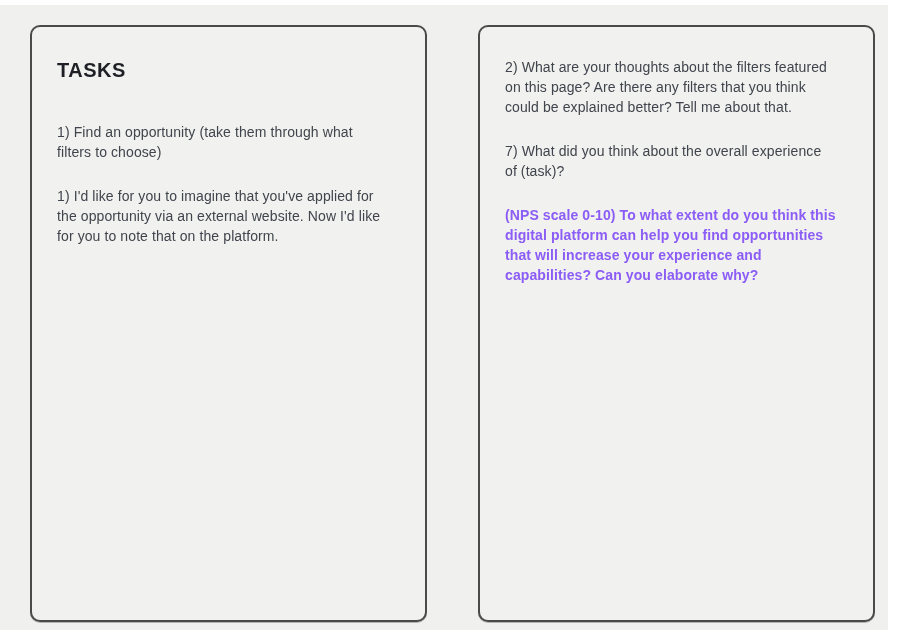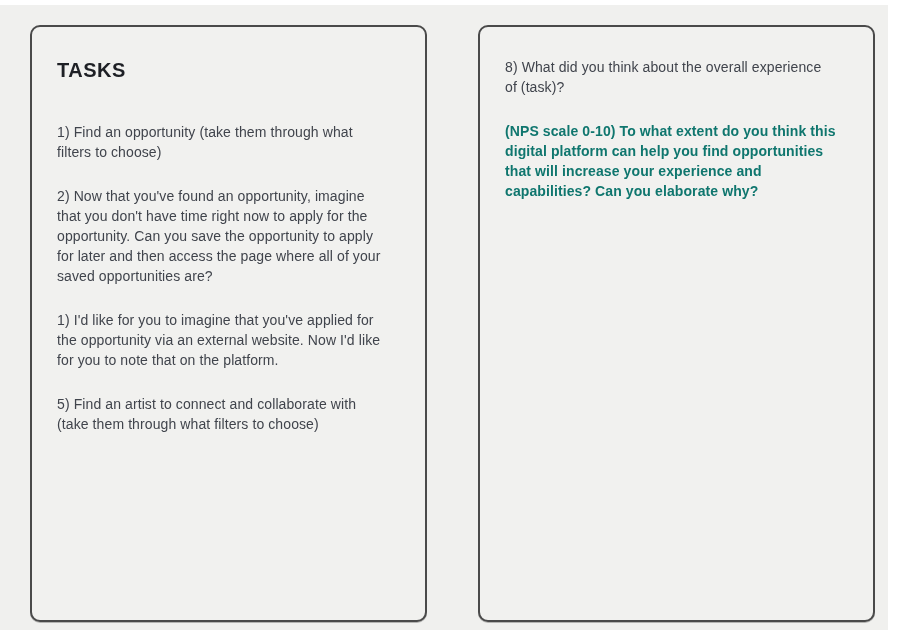--- a/index.html
+++ b/index.html
@@ -45,49 +45,45 @@
   .card p {
     margin: 0 0 24px 0;
     font-size: 14px;
     line-height: 20px;
     letter-spacing: 0.1px;
     color: #40444c;
     white-space: pre;
   }
   .card p.nps {
     font-weight: 700;
-    color: #0f766e;
+    color: #8b5cf6;
   }
 </style>
 </head>
 <body>
 
 <div class="panel">
 
   <div class="card left">
     <h2 class="card-title">TASKS</h2>
     <div>
       <p>1) Find an opportunity (take them through what
 filters to choose)</p>
-      <p>2) Now that you've found an opportunity, imagine
-that you don't have time right now to apply for the
-opportunity. Can you save the opportunity to apply
-for later and then access the page where all of your
-saved opportunities are?</p>
       <p>1) I'd like for you to imagine that you've applied for
 the opportunity via an external website. Now I'd like
 for you to note that on the platform.</p>
-      <p>5) Find an artist to connect and collaborate with
-(take them through what filters to choose)</p>
     </div>
   </div>
 
   <div class="card right">
     <div>
-      <p>8) What did you think about the overall experience
+      <p>2) What are your thoughts about the filters featured
+on this page? Are there any filters that you think
+could be explained better? Tell me about that.</p>
+      <p>7) What did you think about the overall experience
 of (task)?</p>
       <p class="nps">(NPS scale 0-10) To what extent do you think this
 digital platform can help you find opportunities
 that will increase your experience and
 capabilities? Can you elaborate why?</p>
     </div>
   </div>
 
 </div>
 

